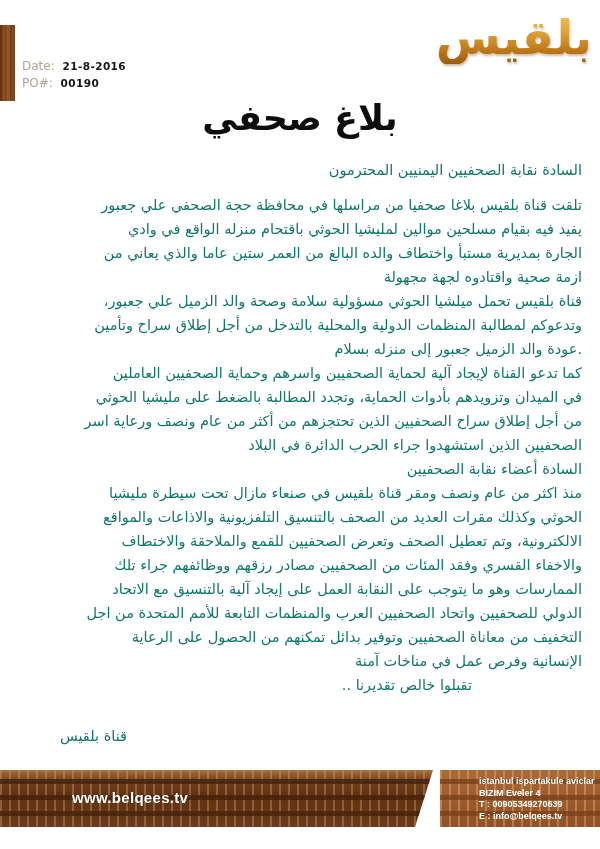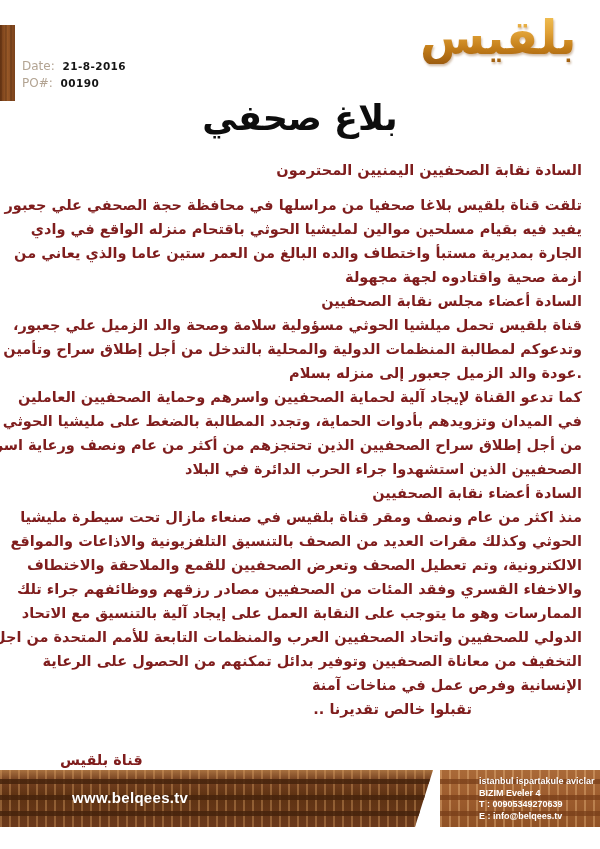--- a/index.html
+++ b/index.html
@@ -13,38 +13,38 @@
     background:
       repeating-linear-gradient(90deg, rgba(60,28,8,.25) 0 2px, rgba(255,255,255,0) 2px 5px),
       linear-gradient(90deg,#6e3916,#9a5a28 45%,#7a421c);
   }
   
   .meta{position:absolute;left:22px;top:58px;font-size:12px;line-height:17px;}
   .meta .row{white-space:nowrap;}
   .meta .lbl{color:#b3a493;font-weight:400;}
   .meta .val{color:#151515;font-weight:700;font-size:10.5px;letter-spacing:.4px;margin-left:4px;}
   
-  .logo{position:absolute;right:8px;top:12px;width:172px;text-align:left;}
+  .logo{position:absolute;right:8px;top:12px;width:172px;text-align:right;}
   .logo .wordmark{
     display:inline-block;font-size:47px;font-weight:700;line-height:52px;
     background:linear-gradient(180deg,#f4c65a 0%,#e0a136 40%,#c27c18 70%,#9c5c10 100%);
     -webkit-background-clip:text;background-clip:text;color:transparent;
     filter:drop-shadow(1px 2px 1px rgba(120,60,0,.35));
   }
   .logo .tagline{margin-top:1px;font-size:12.5px;font-weight:700;color:#6d5646;}
   
   .title{
     position:absolute;top:98px;left:0;width:100%;text-align:center;
     font-size:35px;font-weight:900;color:#0d0d0d;
   }
   
   .letter{
     position:absolute;top:158px;left:16px;right:18px;
     direction:rtl;text-align:right;
-    font-size:14.5px;font-weight:700;color:#7f1d1d;line-height:24px;
+    font-size:14.5px;font-weight:400;color:#0f766e;line-height:24px;
   }
   .letter .line{white-space:nowrap;overflow:visible;}
   .letter .greeting{margin-bottom:11px;}
   .letter .closing{padding-right:110px;white-space:nowrap;}
   .letter .signature{margin-top:27px;text-align:left;padding-left:44px;}
   
   .footer{position:absolute;left:0;top:770px;width:600px;height:57px;}
   .footer-left{
     position:absolute;left:0;top:0;width:433px;height:57px;
     clip-path:polygon(0 0,100% 0,calc(100% - 18px) 100%,0 100%);
@@ -95,21 +95,20 @@
   </div>
 
   <div class="title">بلاغ صحفي</div>
 
   <div class="letter">
     <div class="line greeting">السادة نقابة الصحفيين اليمنيين المحترمون</div>
     <div class="line">تلقت قناة بلقيس بلاغا صحفيا من مراسلها في محافظة حجة الصحفي علي جعبور</div>
     <div class="line">يفيد فيه بقيام مسلحين موالين لمليشيا الحوثي باقتحام منزله الواقع في وادي</div>
     <div class="line">الجارة بمديرية مستبأ واختطاف والده البالغ من العمر ستين عاما والذي يعاني من</div>
     <div class="line">ازمة صحية واقتادوه لجهة مجهولة</div>
-    <div class="line">السادة أعضاء مجلس نقابة الصحفيين</div>
     <div class="line">قناة بلقيس تحمل ميلشيا الحوثي مسؤولية سلامة وصحة والد الزميل علي جعبور،</div>
     <div class="line">وتدعوكم لمطالبة المنظمات الدولية والمحلية بالتدخل من أجل إطلاق سراح وتأمين</div>
     <div class="line">.عودة والد الزميل جعبور إلى منزله بسلام</div>
     <div class="line">كما تدعو القناة لإيجاد آلية لحماية الصحفيين واسرهم وحماية الصحفيين العاملين</div>
     <div class="line">في الميدان وتزويدهم بأدوات الحماية، وتجدد المطالبة بالضغط على مليشيا الحوثي</div>
     <div class="line">من أجل إطلاق سراح الصحفيين الذين تحتجزهم من أكثر من عام ونصف ورعاية اسر</div>
     <div class="line">الصحفيين الذين استشهدوا جراء الحرب الدائرة في البلاد</div>
     <div class="line">السادة أعضاء نقابة الصحفيين</div>
     <div class="line">منذ اكثر من عام ونصف ومقر قناة بلقيس في صنعاء مازال تحت سيطرة مليشيا</div>
     <div class="line">الحوثي وكذلك مقرات العديد من الصحف بالتنسيق التلفزيونية والاذاعات والمواقع</div>

